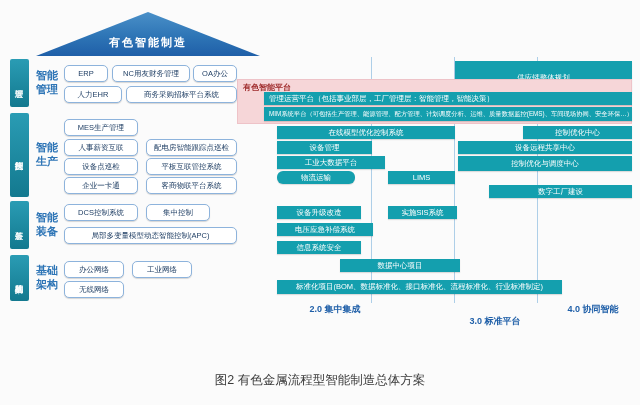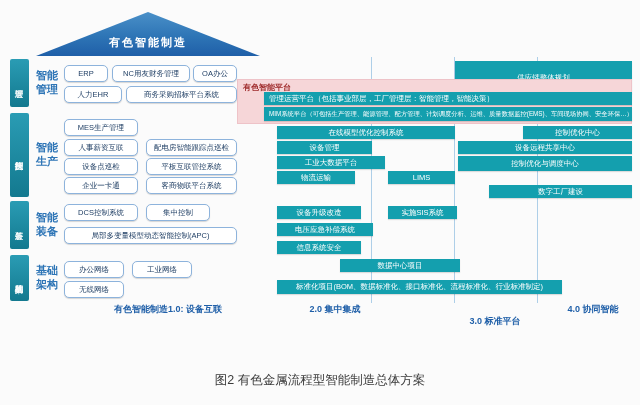--- a/index.html
+++ b/index.html
@@ -120,33 +120,32 @@
 
   <div class="bar" style="left:277px;top:126px;width:178px;height:13px;">在线模型优化控制系统</div>
   <div class="bar" style="left:523px;top:126px;width:109px;height:13px;">控制优化中心</div>
 
   <div class="bar" style="left:277px;top:141px;width:95px;height:13px;">设备管理</div>
   <div class="bar" style="left:458px;top:141px;width:174px;height:13px;">设备远程共享中心</div>
 
   <div class="bar" style="left:277px;top:156px;width:108px;height:13px;">工业大数据平台</div>
   <div class="bar" style="left:458px;top:156px;width:174px;height:15px;">控制优化与调度中心</div>
 
-  <div class="bar" style="left:277px;top:171px;width:78px;height:13px;">物流运输</div>
+  <div class="bar" style="left:277px;top:171px;width:78px;height:13px;border-radius:6px;">物流运输</div>
   <div class="bar" style="left:388px;top:171px;width:67px;height:13px;">LIMS</div>
 
   <div class="bar" style="left:489px;top:185px;width:143px;height:13px;">数字工厂建设</div>
 
   <div class="bar" style="left:277px;top:206px;width:84px;height:13px;">设备升级改造</div>
   <div class="bar" style="left:388px;top:206px;width:69px;height:13px;">实施SIS系统</div>
 
   <div class="bar" style="left:277px;top:223px;width:96px;height:13px;">电压应急补偿系统</div>
   <div class="bar" style="left:277px;top:241px;width:84px;height:13px;">信息系统安全</div>
   <div class="bar" style="left:340px;top:259px;width:120px;height:13px;">数据中心项目</div>
   <div class="bar" style="left:277px;top:280px;width:285px;height:14px;">标准化项目(BOM、数据标准化、接口标准化、流程标准化、行业标准制定)</div>
 
-  <div class="stage-label" style="left:88px;width:160px;">有色智能制造1.0: 设备互联</div>
   <div class="stage-label" style="left:285px;width:100px;">2.0 集中集成</div>
   <div class="stage-label" style="left:445px;width:100px;margin-top:12px;">3.0 标准平台</div>
   <div class="stage-label" style="left:543px;width:100px;">4.0 协同智能</div>
 
   <div class="caption">图2 有色金属流程型智能制造总体方案</div>
 
 </div>
 
 </body></html>

